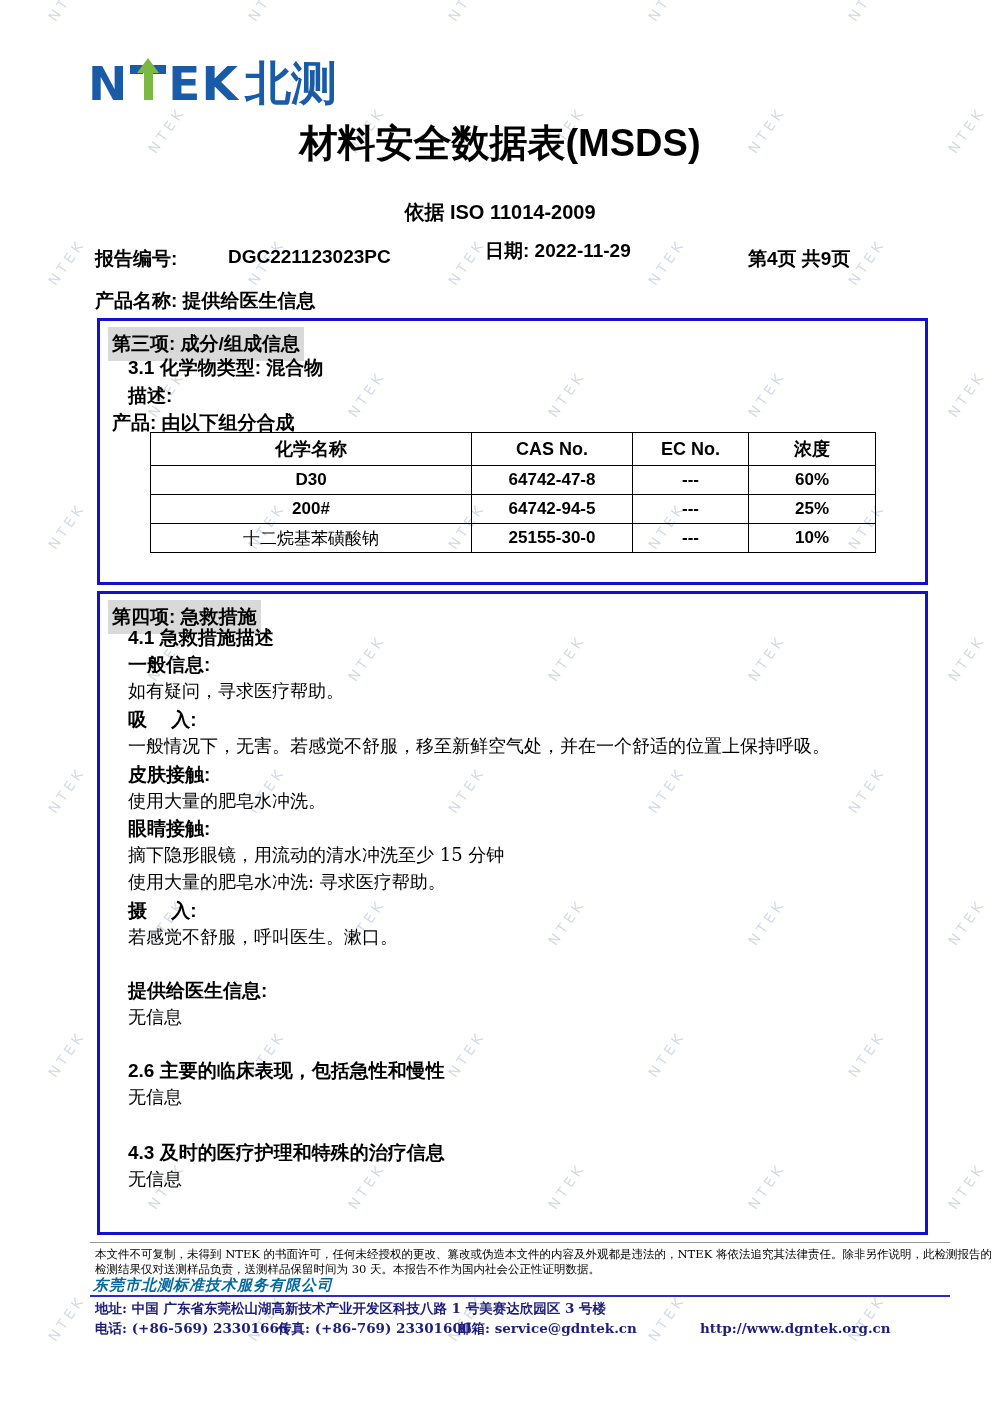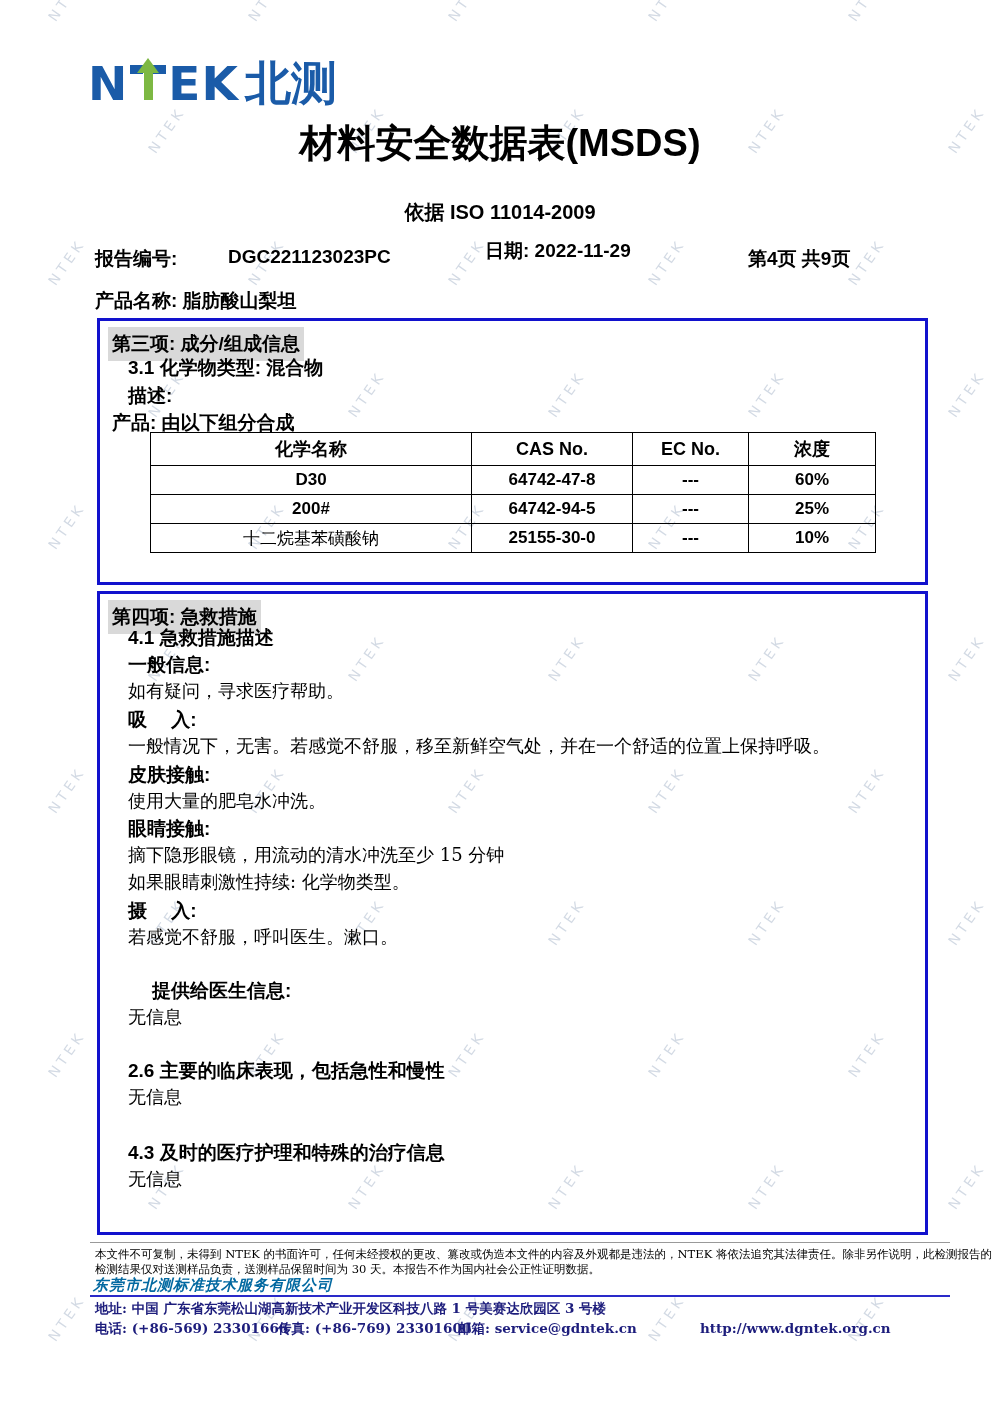--- a/index.html
+++ b/index.html
@@ -130,21 +130,21 @@
   </div>
 
   <div class="title">材料安全数据表(MSDS)</div>
   <div class="basis">依据  ISO 11014-2009</div>
 
   <span class="hdr" style="left:95px;top:246px;">报告编号:</span>
   <span class="hdr" style="left:228px;top:246px;">DGC221123023PC</span>
   <span class="hdr" style="left:485px;top:238px;"><span>日期:</span> <span>2022-11-29</span></span>
   <span class="hdr" style="left:748px;top:246px;">第4页 共9页</span>
 
-  <span class="hdr product-row"><span>产品名称:</span> <span>脂肪酸山梨坦</span></span>
+  <span class="hdr product-row"><span>产品名称:</span> <span>提供给医生信息</span></span>
 
   <div class="bluebox box1">
     <span class="sec-head">第三项: 成分/组成信息</span>
     <span class="bl" style="top:34px;">3.1 化学物类型: 混合物</span>
     <span class="bl" style="top:62px;">描述:</span>
     <span class="bl" style="top:89px;left:12px;">产品: 由以下组分合成</span>
 
     <table class="ctable">
       <tbody>
           <tr>
@@ -183,26 +183,26 @@
     <span class="bt" style="top:85px;">如有疑问，寻求医疗帮助。</span>
 
     <span class="bl" style="top:113px;">吸　 入:</span>
     <span class="bt" style="top:140px;">一般情况下，无害。若感觉不舒服，移至新鲜空气处，并在一个舒适的位置上保持呼吸。</span>
 
     <span class="bl" style="top:168px;">皮肤接触:</span>
     <span class="bt" style="top:195px;">使用大量的肥皂水冲洗。</span>
 
     <span class="bl" style="top:222px;">眼睛接触:</span>
     <span class="bt" style="top:249px;">摘下隐形眼镜，用流动的清水冲洗至少 15 分钟</span>
-    <span class="bt" style="top:276px;">如果眼睛刺激性持续: 化学物类型。</span>
+    <span class="bt" style="top:276px;">使用大量的肥皂水冲洗: 寻求医疗帮助。</span>
 
     <span class="bl" style="top:304px;">摄　 入:</span>
     <span class="bt" style="top:331px;">若感觉不舒服，呼叫医生。漱口。</span>
 
-    <span class="bl" style="top:384px;margin-left:24px;">提供给医生信息:</span>
+    <span class="bl" style="top:384px;">提供给医生信息:</span>
     <span class="bt" style="top:411px;">无信息</span>
 
     <span class="bl" style="top:464px;">2.6 主要的临床表现，包括急性和慢性</span>
     <span class="bt" style="top:491px;">无信息</span>
 
     <span class="bl" style="top:546px;">4.3 及时的医疗护理和特殊的治疗信息</span>
     <span class="bt" style="top:573px;">无信息</span>
   </div>
 
   <div class="f-sep"></div>

